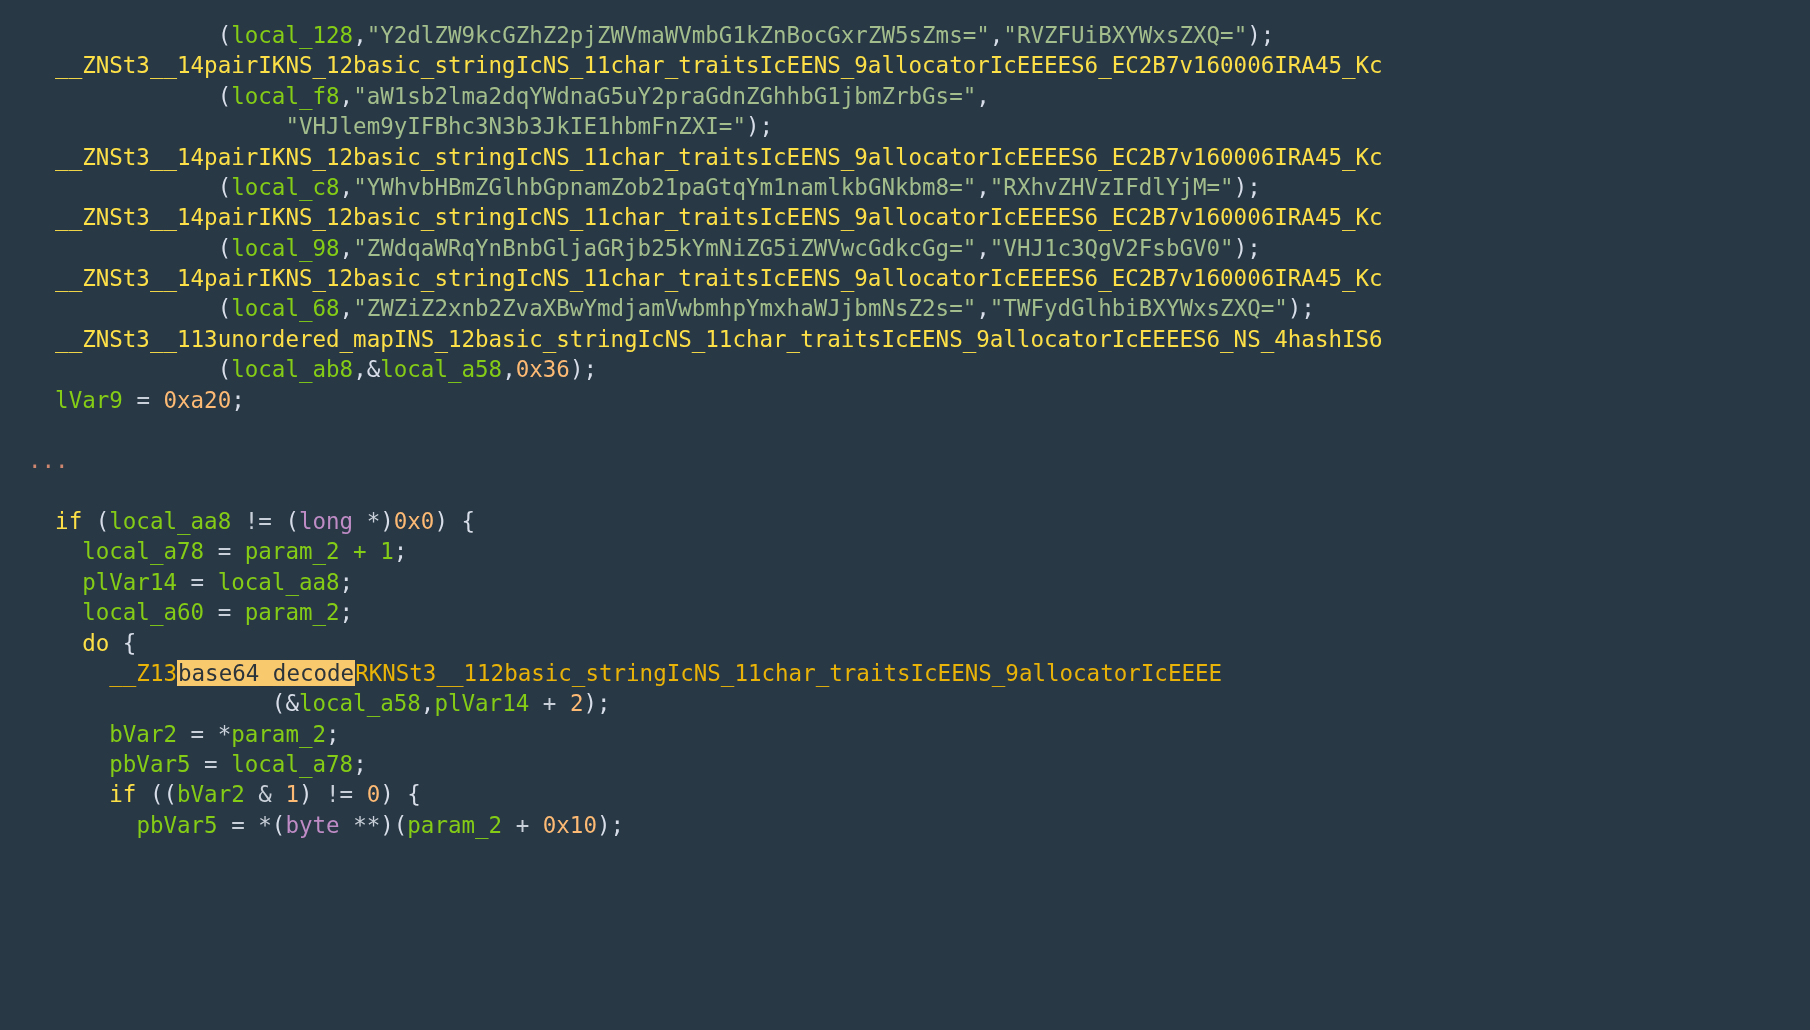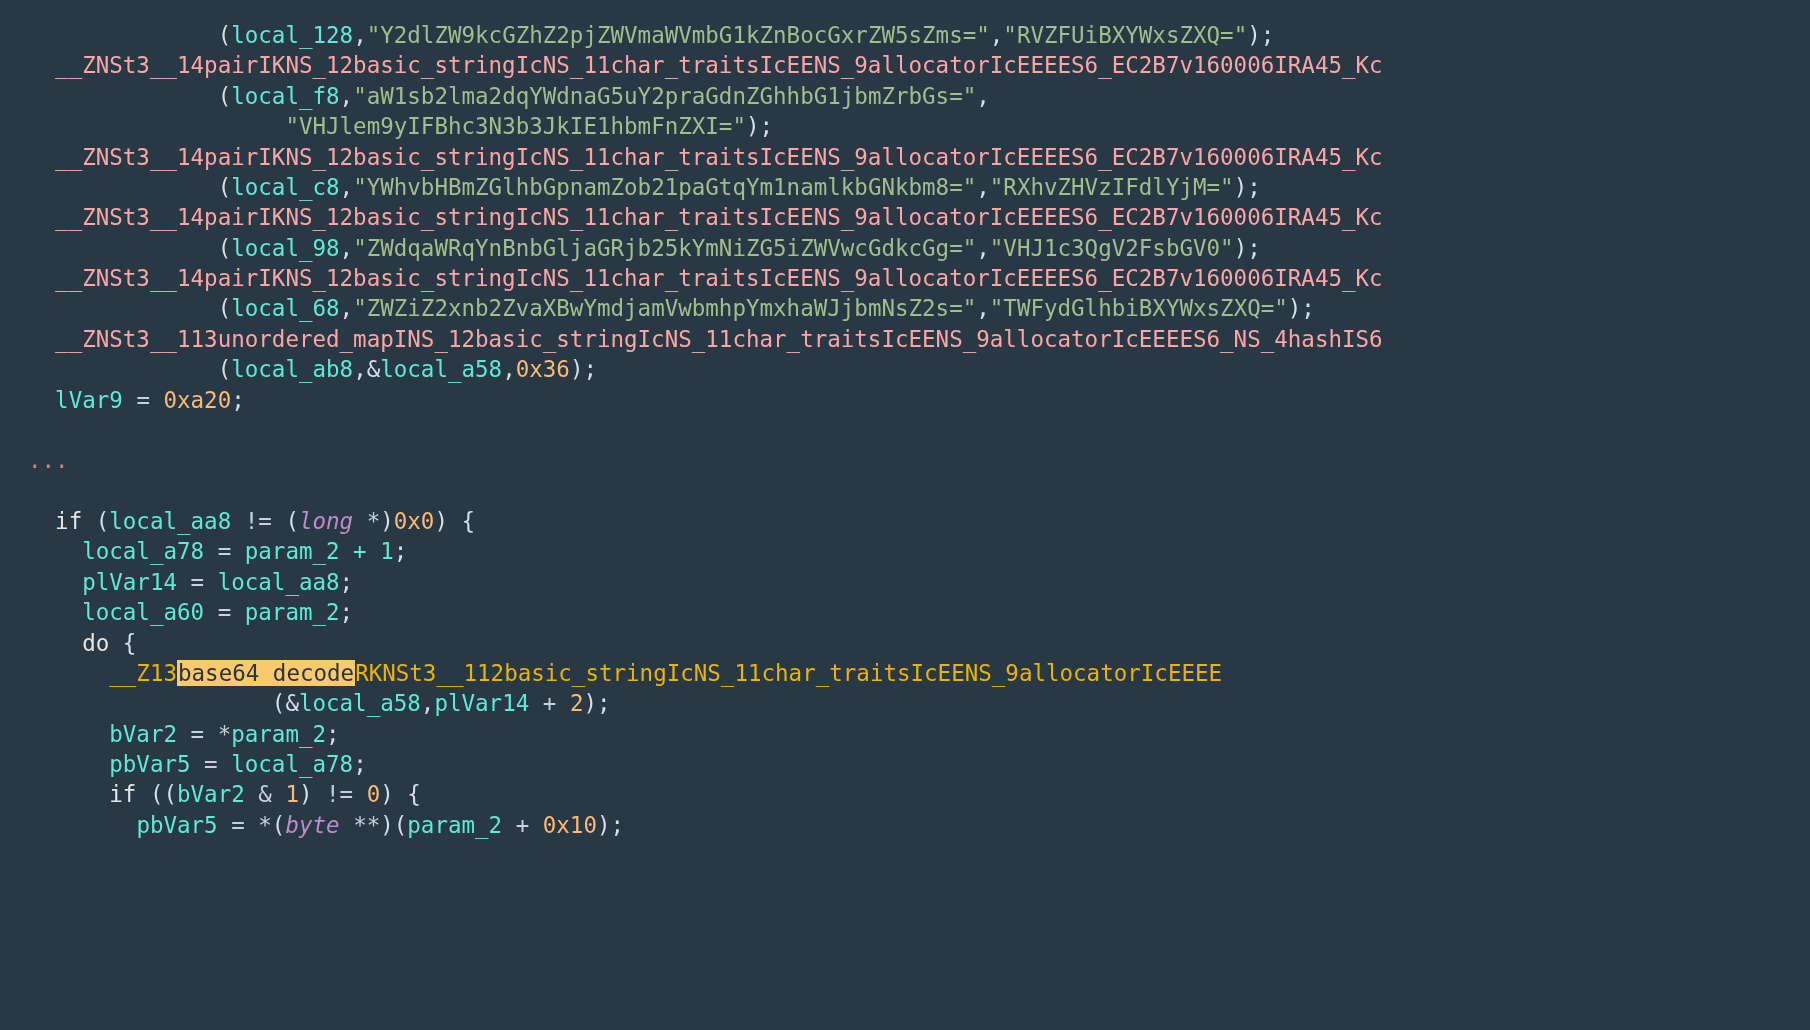--- a/index.html
+++ b/index.html
@@ -1,22 +1,22 @@
 <!DOCTYPE html>
 <html><head>
 <meta charset="utf-8">
 <style>
   html,body{margin:0;padding:0;background:#283845;color:#d8dee9;font-family:"Menlo","Consolas","DejaVu Sans Mono",monospace;font-size:22.5px;line-height:1.35;overflow:hidden}
   pre{margin:0;padding:20px 0 20px 28px;white-space:pre}
-  .t-fn    {color:#fca5a5}      
+  .t-fn    {color:#fde047}      
   .t-str   {color:#a3be8c}      
-  .t-var   {color:#5eead4}      
+  .t-var   {color:#84cc16}      
   .t-num   {color:#fdba74}      
-  .t-kw    {color:#e5e5e5}      
-  .t-type  {color:#bf8cc6;font-style:italic}
+  .t-kw    {color:#fde047}      
+  .t-type  {color:#bf8cc6;}
   .t-op    {color:#c9d0d9}
   .t-ell   {color:#d08770}
   .t-hl    {background:#f9c96e;color:#2b333b;padding:0 1px}
   .t-fn2   {color:#eab308}
 </style>
 </head>
 <body>
 
 <pre><span>              (<span class="t-var">local_128</span>,<span class="t-str">"Y2dlZW9kcGZhZ2pjZWVmaWVmbG1kZnBocGxrZW5sZms="</span>,<span class="t-str">"RVZFUiBXYWxsZXQ="</span>);</span>
 <span>  <span class="t-fn">__ZNSt3__14pairIKNS_12basic_stringIcNS_11char_traitsIcEENS_9allocatorIcEEEES6_EC2B7v160006IRA45_Kc</span></span>

